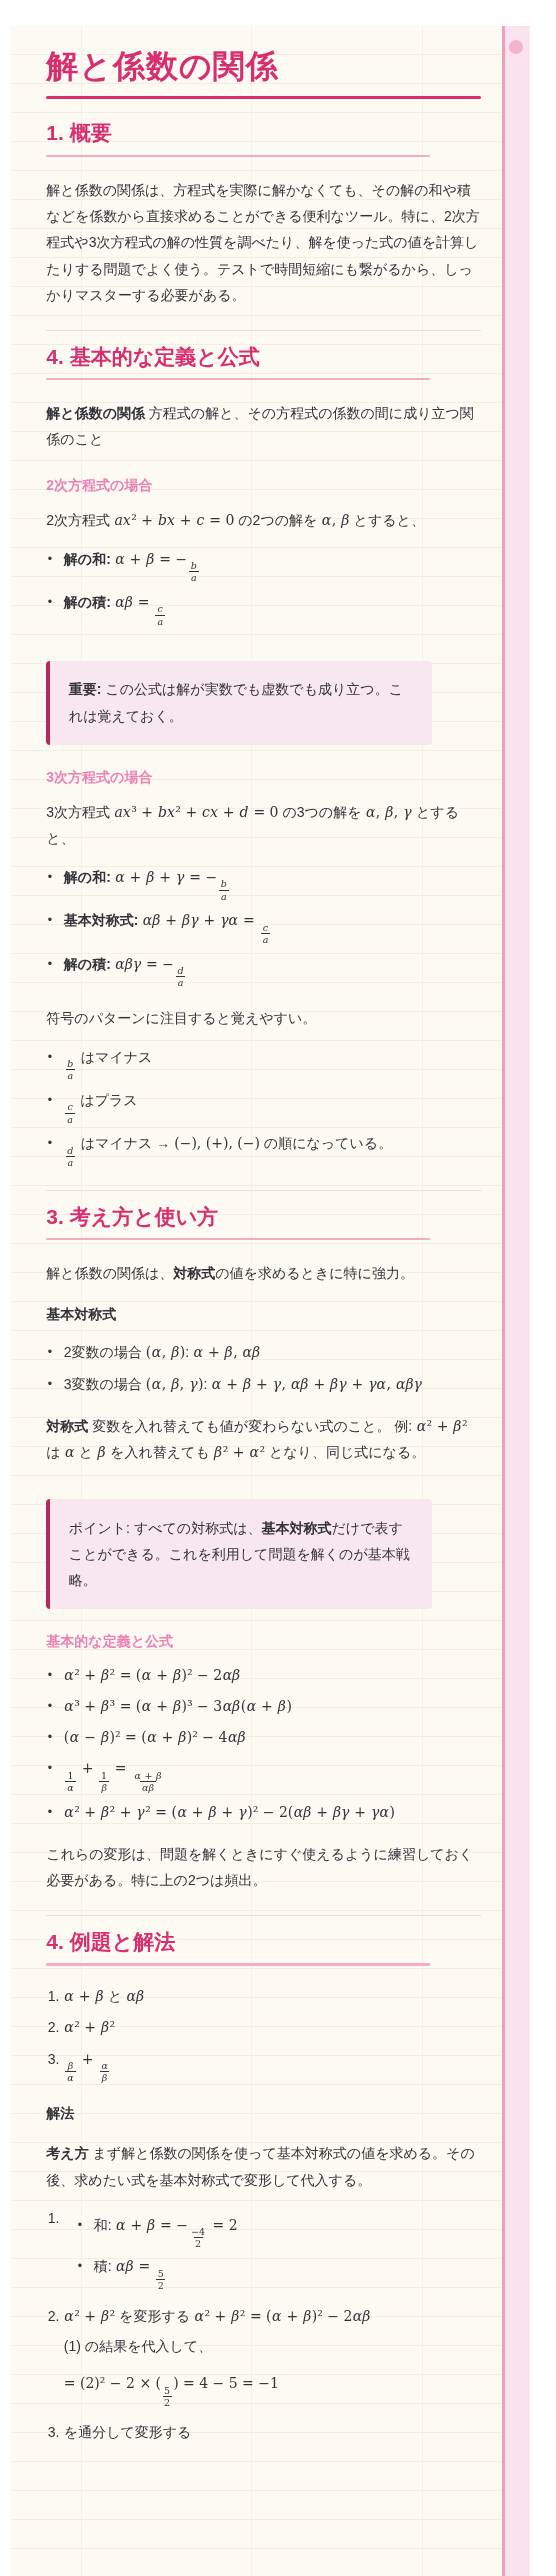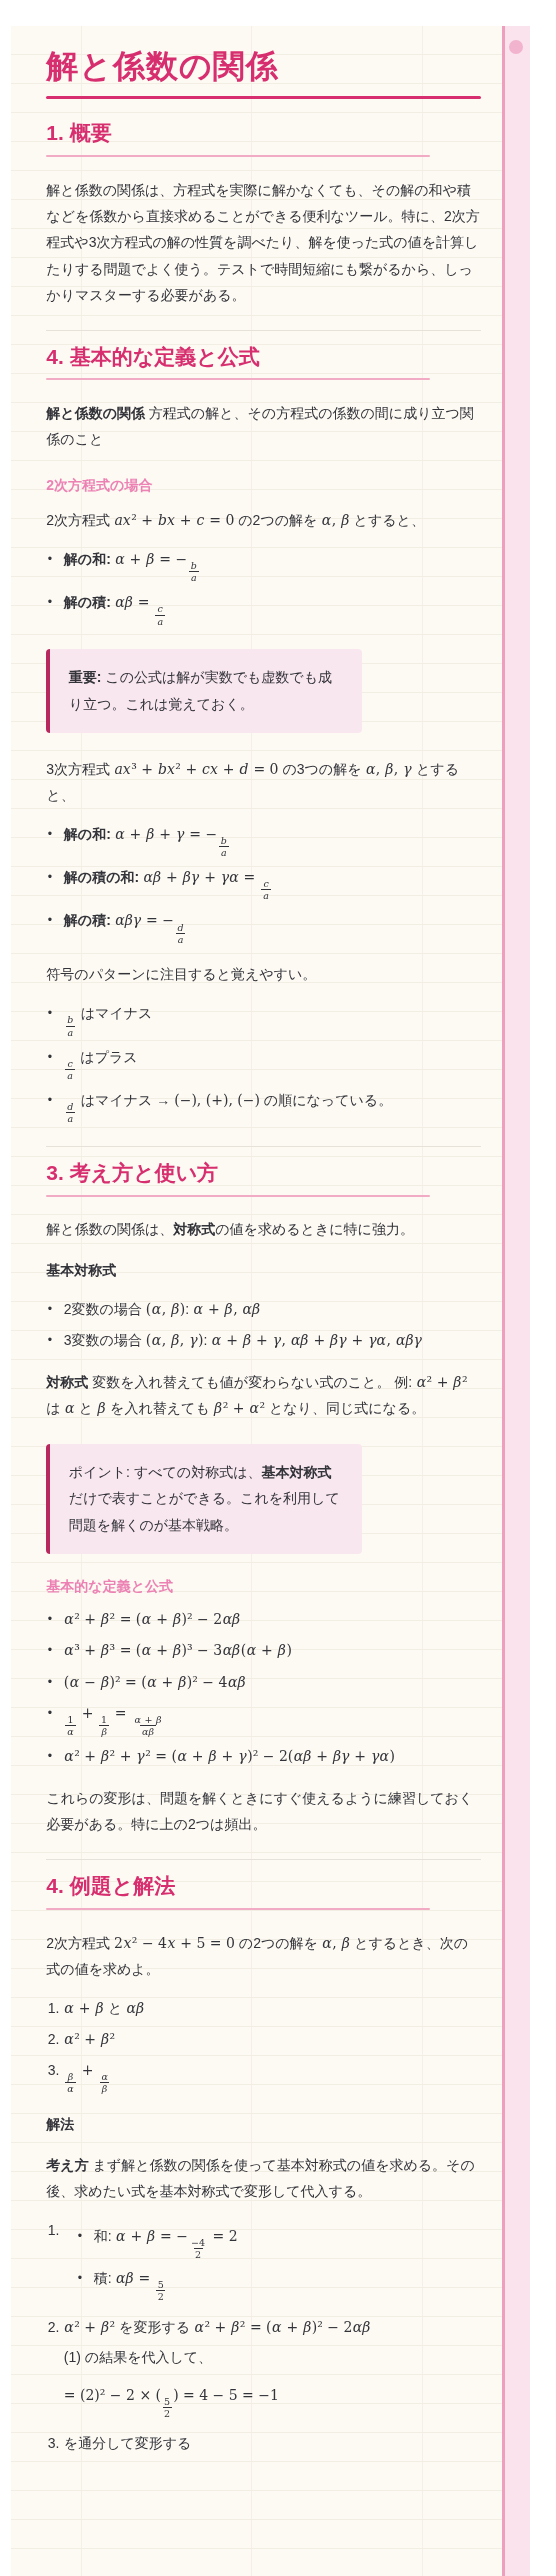--- a/index.html
+++ b/index.html
@@ -74,23 +74,23 @@
   .h3{
     font-size:14px;font-weight:700;color:var(--accent-light);
     margin:23px 0 13.4px;line-height:1.3;
   }
   .p{line-height:1.88;margin:0 0 14.4px;}
   .divider{height:1px;background:var(--divider);margin:21.6px 0 6.2px;}
   .callout{
     background:var(--callout-bg);
     border-left:4.1px solid var(--callout-border);
     border-radius:4.1px;
-    width:316px;
+    width:386px;
     padding:15.5px 18.5px;
-    margin:22px 0 23px;
+    margin:34px 0 23px;
     line-height:1.88;
   }
   .list{margin:1px 0 16.5px;}
   .li{display:flex;margin:7.7px 0;line-height:1.68;}
   .li .mk{flex:0 0 17.5px;padding-left:1.5px;}
   .li .mk.dotmk{font-size:12.4px;padding-top:1px;}
   .li .libody{flex:1;}
   .sub{margin:5.2px 0 2.1px 12.4px;}
   .sub .li{margin:6.2px 0;}
   .sol-line{line-height:1.8;margin:5.2px 0 3.1px;}
@@ -142,32 +142,33 @@
             <span class="mk dotmk">•</span>
             <div class="libody"><b>解の積:</b> <span class="math"><i>αβ</i> = <span class="fr">
                   <span class="fn"><i>c</i></span>
                   <span class="fd"><i>a</i></span>
                 </span></span></div>
           </div>
         </div>
         <div class="callout">
           <div class="callout-text"><b>重要:</b> この公式は解が実数でも虚数でも成り立つ。これは覚えておく。</div>
         </div>
+        <div class="h3">3次方程式の場合</div>
         <div class="p">3次方程式 <span class="math"><i>ax</i>³ + <i>bx</i>² + <i>cx</i> + <i>d</i> = 0</span> の3つの解を <span class="math"><i>α</i>, <i>β</i>, <i>γ</i></span> とすると、</div>
         <div class="list">
           <div class="li">
             <span class="mk dotmk">•</span>
             <div class="libody"><b>解の和:</b> <span class="math"><i>α</i> + <i>β</i> + <i>γ</i> = −<span class="fr">
                   <span class="fn"><i>b</i></span>
                   <span class="fd"><i>a</i></span>
                 </span></span></div>
           </div>
           <div class="li">
             <span class="mk dotmk">•</span>
-            <div class="libody"><b>解の積の和:</b> <span class="math"><i>αβ</i> + <i>βγ</i> + <i>γα</i> = <span class="fr">
+            <div class="libody"><b>基本対称式:</b> <span class="math"><i>αβ</i> + <i>βγ</i> + <i>γα</i> = <span class="fr">
                   <span class="fn"><i>c</i></span>
                   <span class="fd"><i>a</i></span>
                 </span></span></div>
           </div>
           <div class="li">
             <span class="mk dotmk">•</span>
             <div class="libody"><b>解の積:</b> <span class="math"><i>αβγ</i> = −<span class="fr">
                   <span class="fn"><i>d</i></span>
                   <span class="fd"><i>a</i></span>
                 </span></span></div>
@@ -245,21 +246,20 @@
           </div>
           <div class="li">
             <span class="mk dotmk">•</span>
             <div class="libody"><span class="math"><i>α</i>² + <i>β</i>² + <i>γ</i>² = (<i>α</i> + <i>β</i> + <i>γ</i>)² − 2(<i>αβ</i> + <i>βγ</i> + <i>γα</i>)</span></div>
           </div>
         </div>
         <div class="p">これらの変形は、問題を解くときにすぐ使えるように練習しておく必要がある。特に上の2つは頻出。</div>
         <div class="divider"></div>
         <div class="h2">4. 例題と解法</div>
         <div class="h2-rule"></div>
-        <div class="p">2次方程式 <span class="math">2<i>x</i>² − 4<i>x</i> + 5 = 0</span> の2つの解を <span class="math"><i>α</i>, <i>β</i></span> とするとき、次の式の値を求めよ。</div>
         <div class="list">
           <div class="li">
             <span class="mk">1.</span>
             <div class="libody">
               <div class="litxt"><span class="math"><i>α</i> + <i>β</i></span> と <span class="math"><i>αβ</i></span></div>
             </div>
           </div>
           <div class="li">
             <span class="mk">2.</span>
             <div class="libody">

